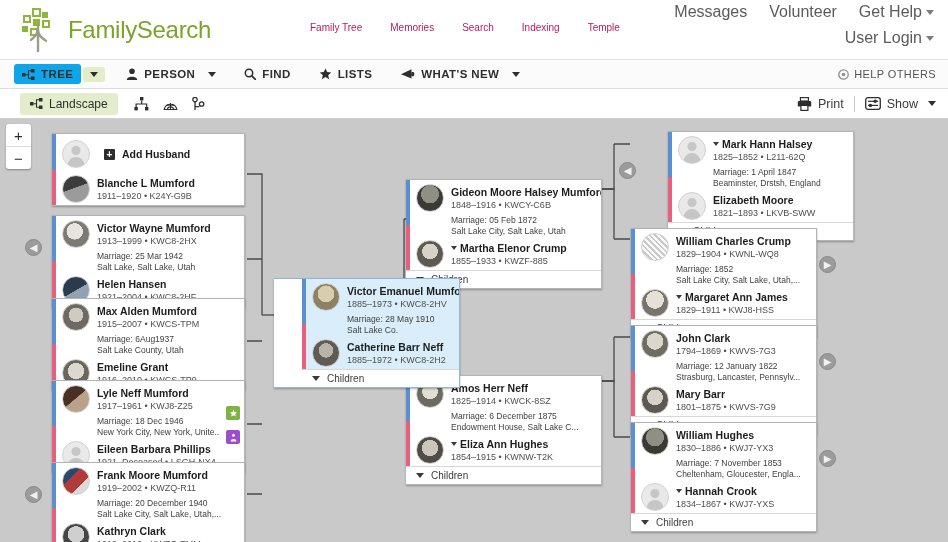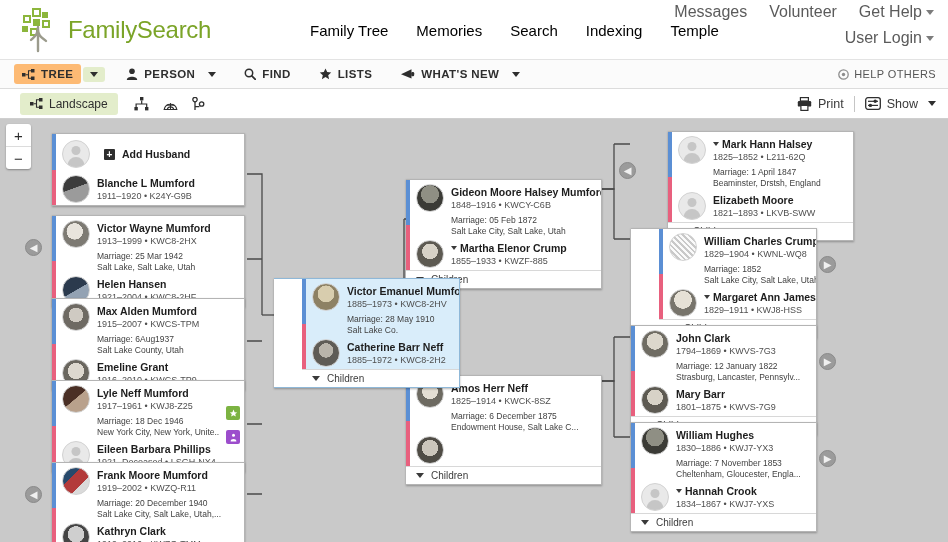--- a/index.html
+++ b/index.html
@@ -17,21 +17,21 @@
   }
   .logo { display: flex; align-items: center; margin-left: 14px; }
   .logo-text { font-size: 24px; color: #7ba428; letter-spacing: -0.3px; }
   .logo-mark { width: 52px; height: 46px; margin-right: 2px; }
 
   .mainnav {
     position: absolute; left: 310px; top: 22px;
     display: flex; gap: 28px;
   }
   .mainnav a {
-    font-size: 15px; color: #000000; text-decoration: none; white-space: nowrap;
+    font-size: 10px; color: #be185d; text-decoration: none; white-space: nowrap;
   }
 
   .utilnav {
     position: absolute; right: 14px; top: 3px;
     display: flex; flex-direction: column; align-items: flex-end; gap: 8px;
   }
   .utilrow { display: flex; gap: 22px; align-items: center; }
   .utilrow a { font-size: 16px; color: #5b5b5b; text-decoration: none; white-space: nowrap; }
   .caret-dn {
     display: inline-block; width: 0; height: 0; margin-left: 4px;
@@ -43,21 +43,21 @@
   .toolbar1 {
     height: 29px; background: #fbfbfb; border-bottom: 1px solid #dcdcdc;
     display: flex; align-items: center; position: relative;
   }
   .tbitem {
     display: flex; align-items: center; gap: 6px;
     font-size: 11.5px; color: #2e2e2e; letter-spacing: .4px;
     padding: 3px 7px; white-space: nowrap; font-weight: 600;
   }
   .tb-tree {
-    background: #fdba74; border-radius: 3px; margin-left: 14px;
+    background: #0ea5e9; border-radius: 3px; margin-left: 14px;
     padding: 4px 8px; font-weight: bold;
   }
   .tb-tree-caret {
     background: #e3edcb; border-radius: 3px; margin-left: 2px;
     padding: 5px 7px; display: flex; align-items: center;
   }
   .tb-sep { width: 14px; }
   .help-others {
     position: absolute; right: 12px; display: flex; align-items: center; gap: 5px;
     font-size: 11px; color: #565656; letter-spacing: .4px; white-space: nowrap;
@@ -632,20 +632,24 @@
             <div class="pname">Amos Herr Neff</div>
             <div class="pmeta">1825–1914 • KWCK-8SZ</div>
           </div>
         </div>
         <div class="marriage">
           <span>Marriage: 6 December 1875</span>
           <span>Endowment House, Salt Lake C...</span>
         </div>
         <div class="prow second">
           <div class="avatar av15"></div>
+          <div class="pinfo">
+            <div class="pname"><i class="chev"></i><span>Eliza Ann Hughes</span></div>
+            <div class="pmeta">1854–1915 • KWNW-T2K</div>
+          </div>
         </div>
       </div>
     </div>
     <div class="children-bar">
       <div class="chev2"></div>
       <span>Children</span>
     </div>
   </div>
 
   <div class="card" style="left:668px; top:12px; width:186px;">
@@ -674,21 +678,21 @@
           </div>
         </div>
       </div>
     </div>
     <div class="children-bar">
       <div class="chev2"></div>
       <span>Children</span>
     </div>
   </div>
 
-  <div class="card" style="left:631px; top:109px; width:186px;padding-left:28px;">
+  <div class="card" style="left:631px; top:109px; width:186px;">
     <div class="card-body">
       <div class="stripe">
           <div class="m"></div>
           <div class="f"></div>
         </div>
       <div class="card-inner">
         <div class="prow">
           <div class="avatar av12"></div>
           <div class="pinfo">
             <div class="pname">William Charles Crump</div>

